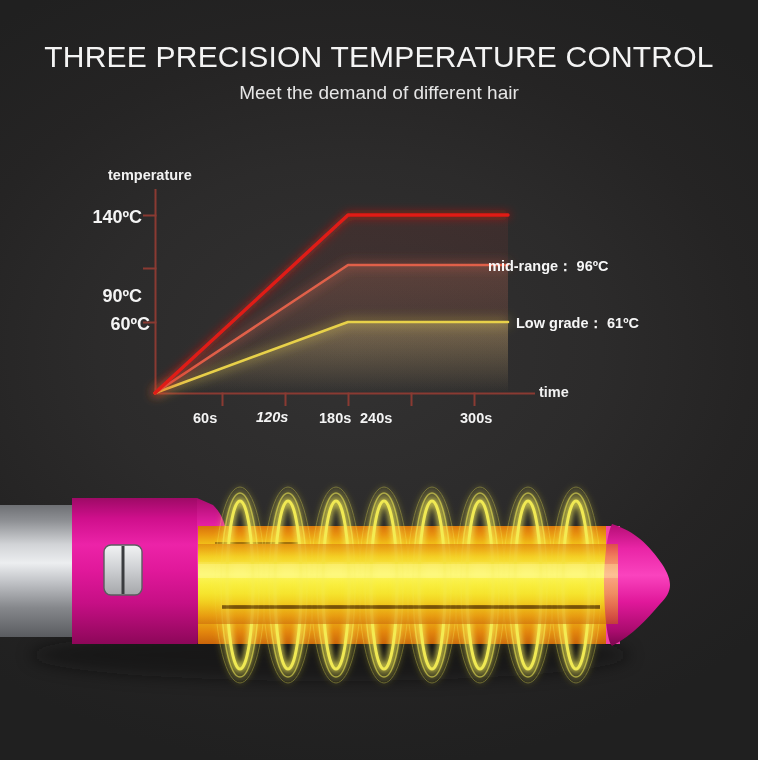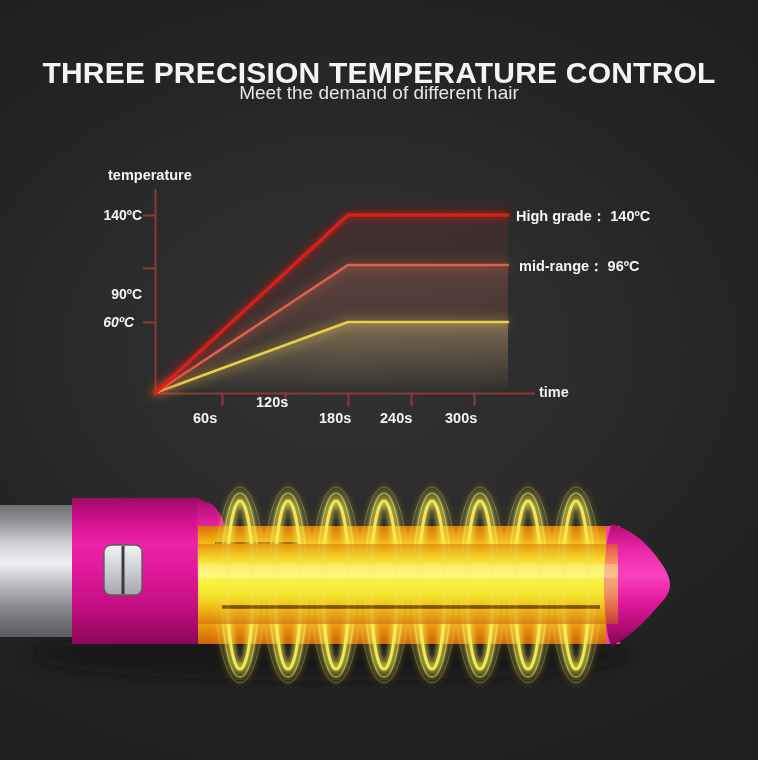--- a/index.html
+++ b/index.html
@@ -14,43 +14,42 @@
     position:absolute; inset:0;
     width:758px; height:760px;
     background:
       radial-gradient(ellipse 560px 420px at 46% 46%, #333232 0%, #2c2b2b 45%, #252424 72%, #202020 100%),
       #212121;
   }
   
   .title {
     position:absolute; left:0; right:0; top:40px;
     text-align:center;
-    font-size:30px; font-weight:bold;
+    font-size:30px; font-weight:normal;
     letter-spacing:.2px;
     color:#f4f4f4;
     white-space:nowrap;
-    margin-top:16px;
   }
   .subtitle {
     position:absolute; left:0; right:0; top:82px;
     text-align:center;
     font-size:19px; font-weight:400;
     color:#e6e6e6;
   }
   
   #chart { position:absolute; left:0; top:0; width:626px; height:460px; }
   .axis-title {
     position:absolute; color:#f2f2f2; font-size:14.5px; font-weight:bold;
     white-space:nowrap;
   }
   #temp-label { left:108px; top:167px; }
   #time-label { left:539px; top:384px;text-align:center; }
   .ytick-label {
     position:absolute; right:0; width:70px; text-align:right;
-    color:#f4f4f4; font-size:14px; font-weight:bold; white-space:nowrap;
+    color:#f4f4f4; font-size:18px; font-weight:bold; white-space:nowrap;
   }
   .xtick-label {
     position:absolute; width:60px; 
     color:#f4f4f4; font-size:14.5px; font-weight:bold; white-space:nowrap;
   }
   .legend-label {
     position:absolute; color:#f6f6f6; font-size:14.5px; font-weight:bold;
     white-space:nowrap;
   }
   
@@ -125,30 +124,30 @@
       <polyline points="155,393 348,322 508,322" fill="none" stroke="#e8d14a" stroke-width="2.6" stroke-linejoin="round" stroke-linecap="round" filter="url(#glowLow)"></polyline>
       <polyline points="155,393 348,265 508,265" fill="none" stroke="#e0614a" stroke-width="2.6" stroke-linejoin="round" stroke-linecap="round" filter="url(#glowMid)"></polyline>
       <polyline points="155,393 348,215 508,215" fill="none" stroke="#e01b16" stroke-width="3.4" stroke-linejoin="round" stroke-linecap="round" filter="url(#glowRed)"></polyline>
     </svg>
 
     <div class="axis-title" id="temp-label">temperature</div>
     <div class="axis-title" id="time-label">time</div>
 
     <div class="ytick-label" style="left:72px;top:207px;">140ºC</div>
     <div class="ytick-label" style="left:72px;top:260px;margin-top:26px;">90ºC</div>
-    <div class="ytick-label" style="left:64px;top:314px;font-style:italic;">60ºC</div>
+    <div class="ytick-label" style="left:80px;top:314px;">60ºC</div>
 
     <div class="xtick-label" style="left:193px;top:410px;">60s</div>
-    <div class="xtick-label" style="left:256px;top:394px;">120s</div>
+    <div class="xtick-label" style="left:256px;top:409px;font-style:italic;">120s</div>
     <div class="xtick-label" style="left:319px;top:410px;">180s</div>
-    <div class="xtick-label" style="left:380px;top:410px;">240s</div>
-    <div class="xtick-label" style="left:445px;top:410px;">300s</div>
-
-    <div class="legend-label" style="left:516px;top:207px;">High grade： 140ºC</div>
-    <div class="legend-label" style="left:519px;top:257px;">mid-range： 96ºC</div>
+    <div class="xtick-label" style="left:360px;top:410px;">240s</div>
+    <div class="xtick-label" style="left:460px;top:410px;">300s</div>
+
+    <div class="legend-label" style="left:488px;top:257px;">mid-range： 96ºC</div>
+    <div class="legend-label" style="left:516px;top:314px;">Low grade： 61ºC</div>
   </div>
 
   <div id="product">
     <svg width="758" height="320" viewBox="0 0 758 320">
       <defs>
         <linearGradient id="handleGrad" x1="0" y1="0" x2="0" y2="1">
           <stop offset="0%" stop-color="#6e7074"></stop>
           <stop offset="12%" stop-color="#8e9094"></stop>
           <stop offset="30%" stop-color="#d2d4d7"></stop>
           <stop offset="44%" stop-color="#eceef0"></stop>

